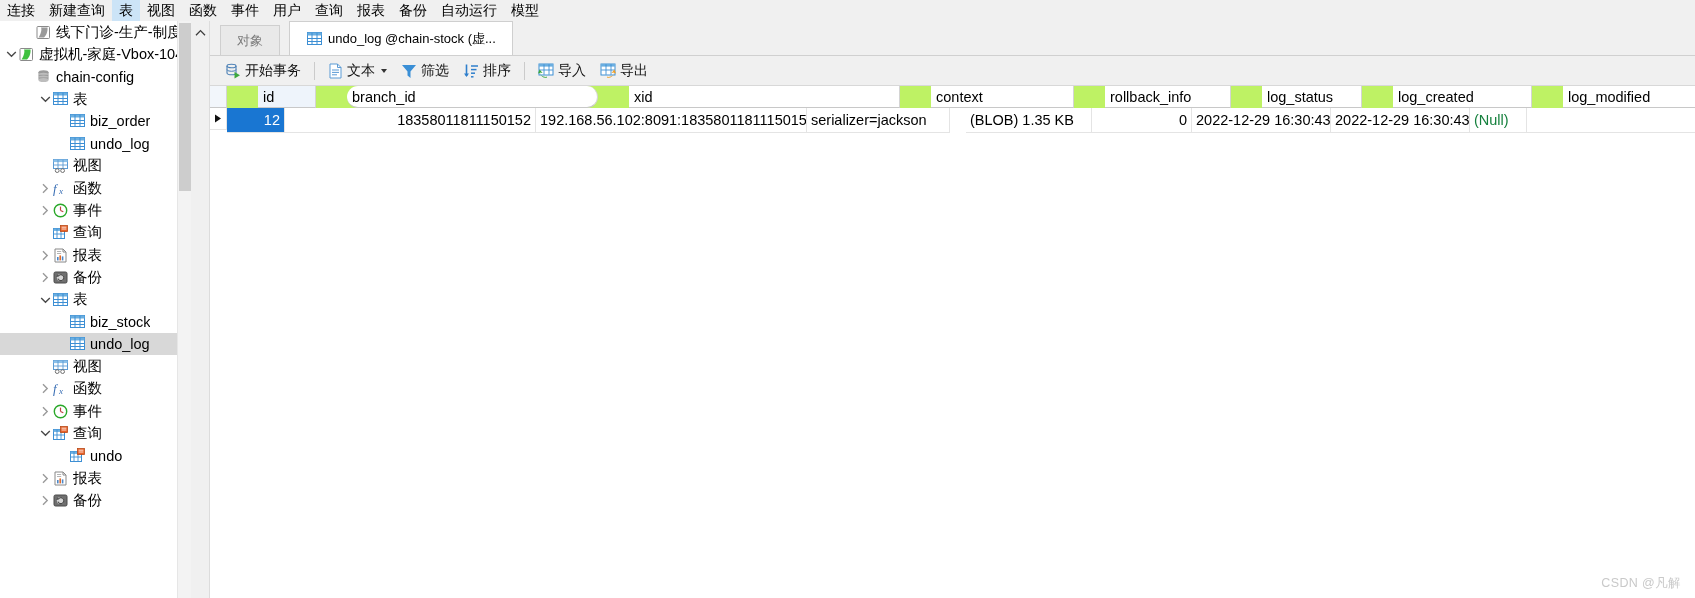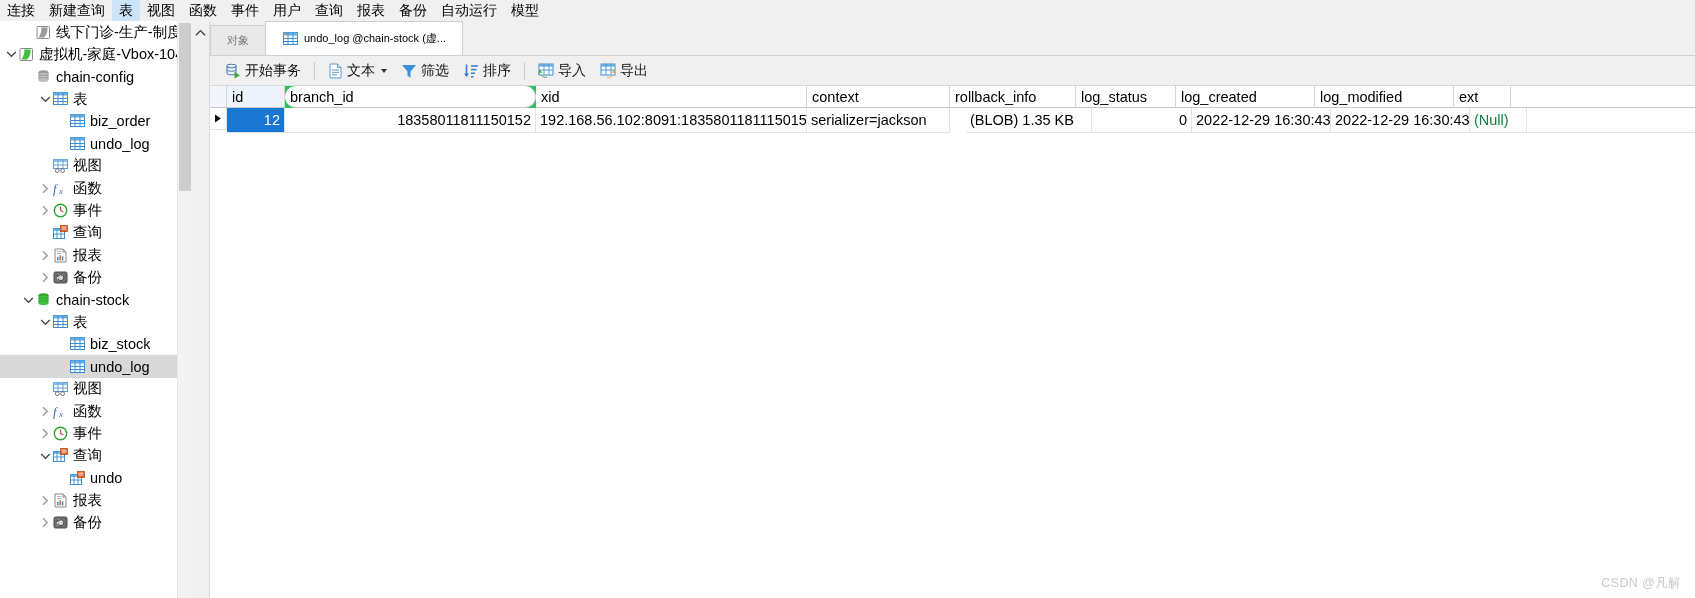--- a/index.html
+++ b/index.html
@@ -84,27 +84,28 @@
   .tabstrip {
     position: absolute; left: 19px; top: 0; right: 0; height: 35px;
     background: #f0f0f0;
     border-bottom: 1px solid #d0d0d0;
     display: flex; align-items: flex-end;
   }
   .tab {
     height: 30px;
     display: flex; align-items: center;
     padding: 0 16px;
-    font-size: 11px;
+    font-size: 13px;
     background: #e9e9e9;
     border: 1px solid #cfcfcf;
     border-bottom: none;
     color: #7a7a7a;
     white-space: nowrap;
     margin-right: -1px;
+    margin-left: 10px;
   }
   .tab.active {
     background: #ffffff; color: #000;
     height: 34px;
   }
   .tab .tabicon { margin-right: 5px; display: inline-flex; }
 
   
   .toolbar {
     position: absolute; left: 19px; top: 35px; right: 0; height: 30px;
@@ -126,21 +127,21 @@
     border-left: 3.5px solid transparent; border-right: 3.5px solid transparent;
     border-top: 4px solid #333;
   }
 
   
   .grid {
     position: absolute; left: 19px; top: 65px; right: 0; bottom: 0;
     background: #ffffff;
     overflow: hidden;
   }
-  .grid-header { display: flex; height: 22px; background: #22c55e; }
+  .grid-header { display: flex; height: 22px; background: #bef264; gap: 31px; }
   .gh-cell {
     border-right: 1px solid #d4d4d4;
     border-bottom: 1px solid #c8c8c8;
     font-size: 14.5px;
     display: flex; align-items: center;
     padding-left: 5px;
     background: #ffffff;
     overflow: hidden; white-space: nowrap;
   }
   .gh-cell.rowmark { background: #f2f6fb; padding: 0; border-right: 1px solid #d4d4d4; }
@@ -379,40 +380,20 @@
         </span>
         <span class="ticon">
           <svg width="15" height="15" viewBox="0 0 15 15">
             <rect x="1" y="2" width="13" height="11" rx="1.5" fill="#6f6f6f" stroke="#4a4a4a" stroke-width="1"></rect>
             <circle cx="7.5" cy="7.5" r="3.6" fill="#d6d6d6"></circle>
             <path d="M5.2 6.2 A3 3 0 1 1 5 8.6" fill="none" stroke="#4a4a4a" stroke-width="1.1"></path>
             <path d="M4.3 4.6 L5.6 6.6 L3.4 6.9 Z" fill="#4a4a4a"></path>
           </svg>
         </span>
         <span class="tlabel">备份</span>
-      </div>
-      <div class="tree-row">
-        <span style="flex: 0 0 auto; width: 21px; height: 1px;"></span>
-        <span class="twisty">
-          <svg width="11" height="8" viewBox="0 0 11 8">
-            <path d="M1.2 2 L5.5 6.2 L9.8 2" fill="none" stroke="#4a4a4a" stroke-width="1.4"></path>
-          </svg>
-        </span>
-        <span class="ticon">
-          <svg width="15" height="15" viewBox="0 0 15 15">
-            <ellipse cx="7.5" cy="3.2" rx="5" ry="2" fill="#2aa82a"></ellipse>
-            <rect x="2.5" y="3.2" width="10" height="2.4" fill="#2aa82a"></rect>
-            <ellipse cx="7.5" cy="5.8" rx="5" ry="2" fill="#3fc13f"></ellipse>
-            <rect x="2.5" y="5.8" width="10" height="2.4" fill="#2aa82a"></rect>
-            <ellipse cx="7.5" cy="8.4" rx="5" ry="2" fill="#3fc13f"></ellipse>
-            <rect x="2.5" y="8.4" width="10" height="2.4" fill="#2aa82a"></rect>
-            <ellipse cx="7.5" cy="11" rx="5" ry="2" fill="#3fc13f"></ellipse>
-          </svg>
-        </span>
-        <span class="tlabel">chain-stock</span>
       </div>
       <div class="tree-row">
         <span style="flex: 0 0 auto; width: 38px; height: 1px;"></span>
         <span class="twisty">
           <svg width="11" height="8" viewBox="0 0 11 8">
             <path d="M1.2 2 L5.5 6.2 L9.8 2" fill="none" stroke="#4a4a4a" stroke-width="1.4"></path>
           </svg>
         </span>
         <span class="ticon">
           <svg width="15" height="14" viewBox="0 0 15 14">

